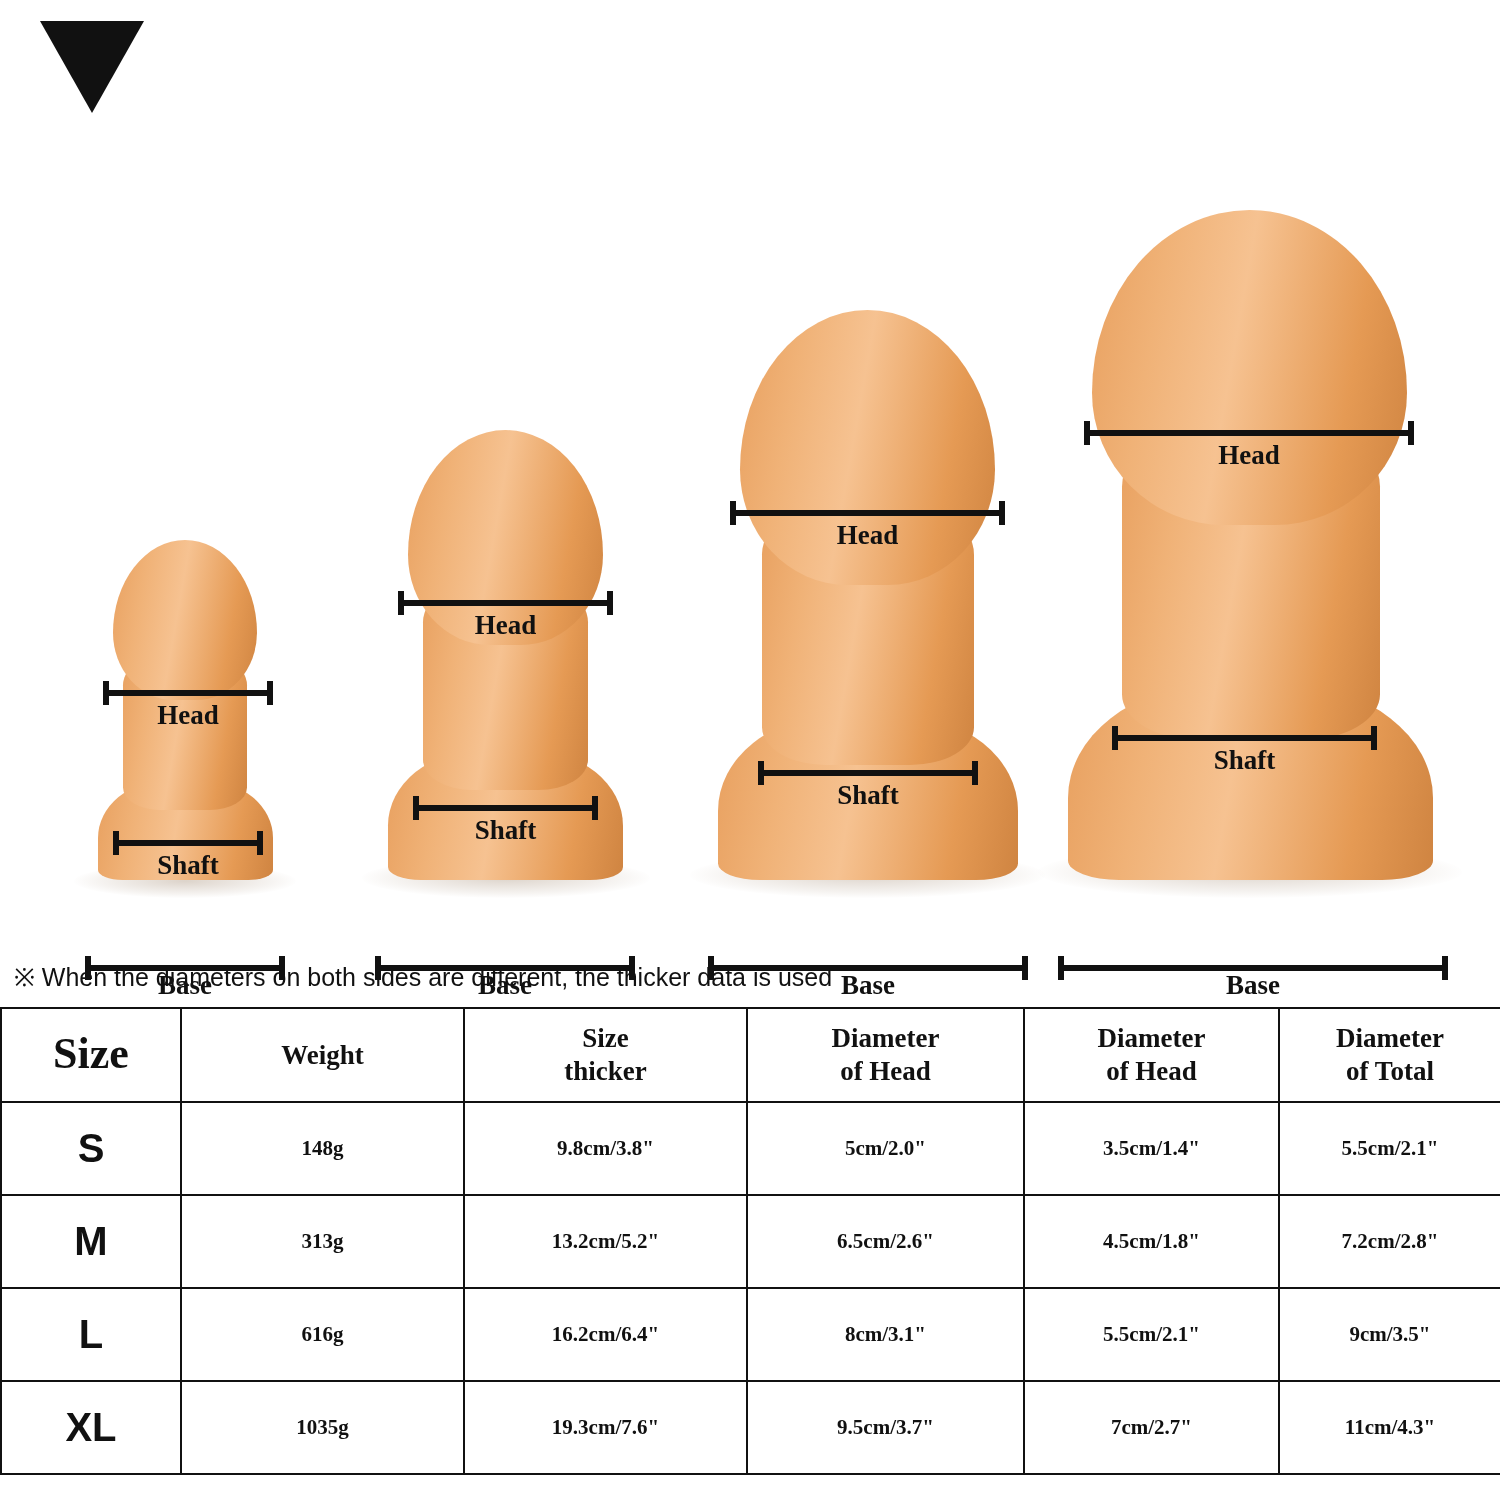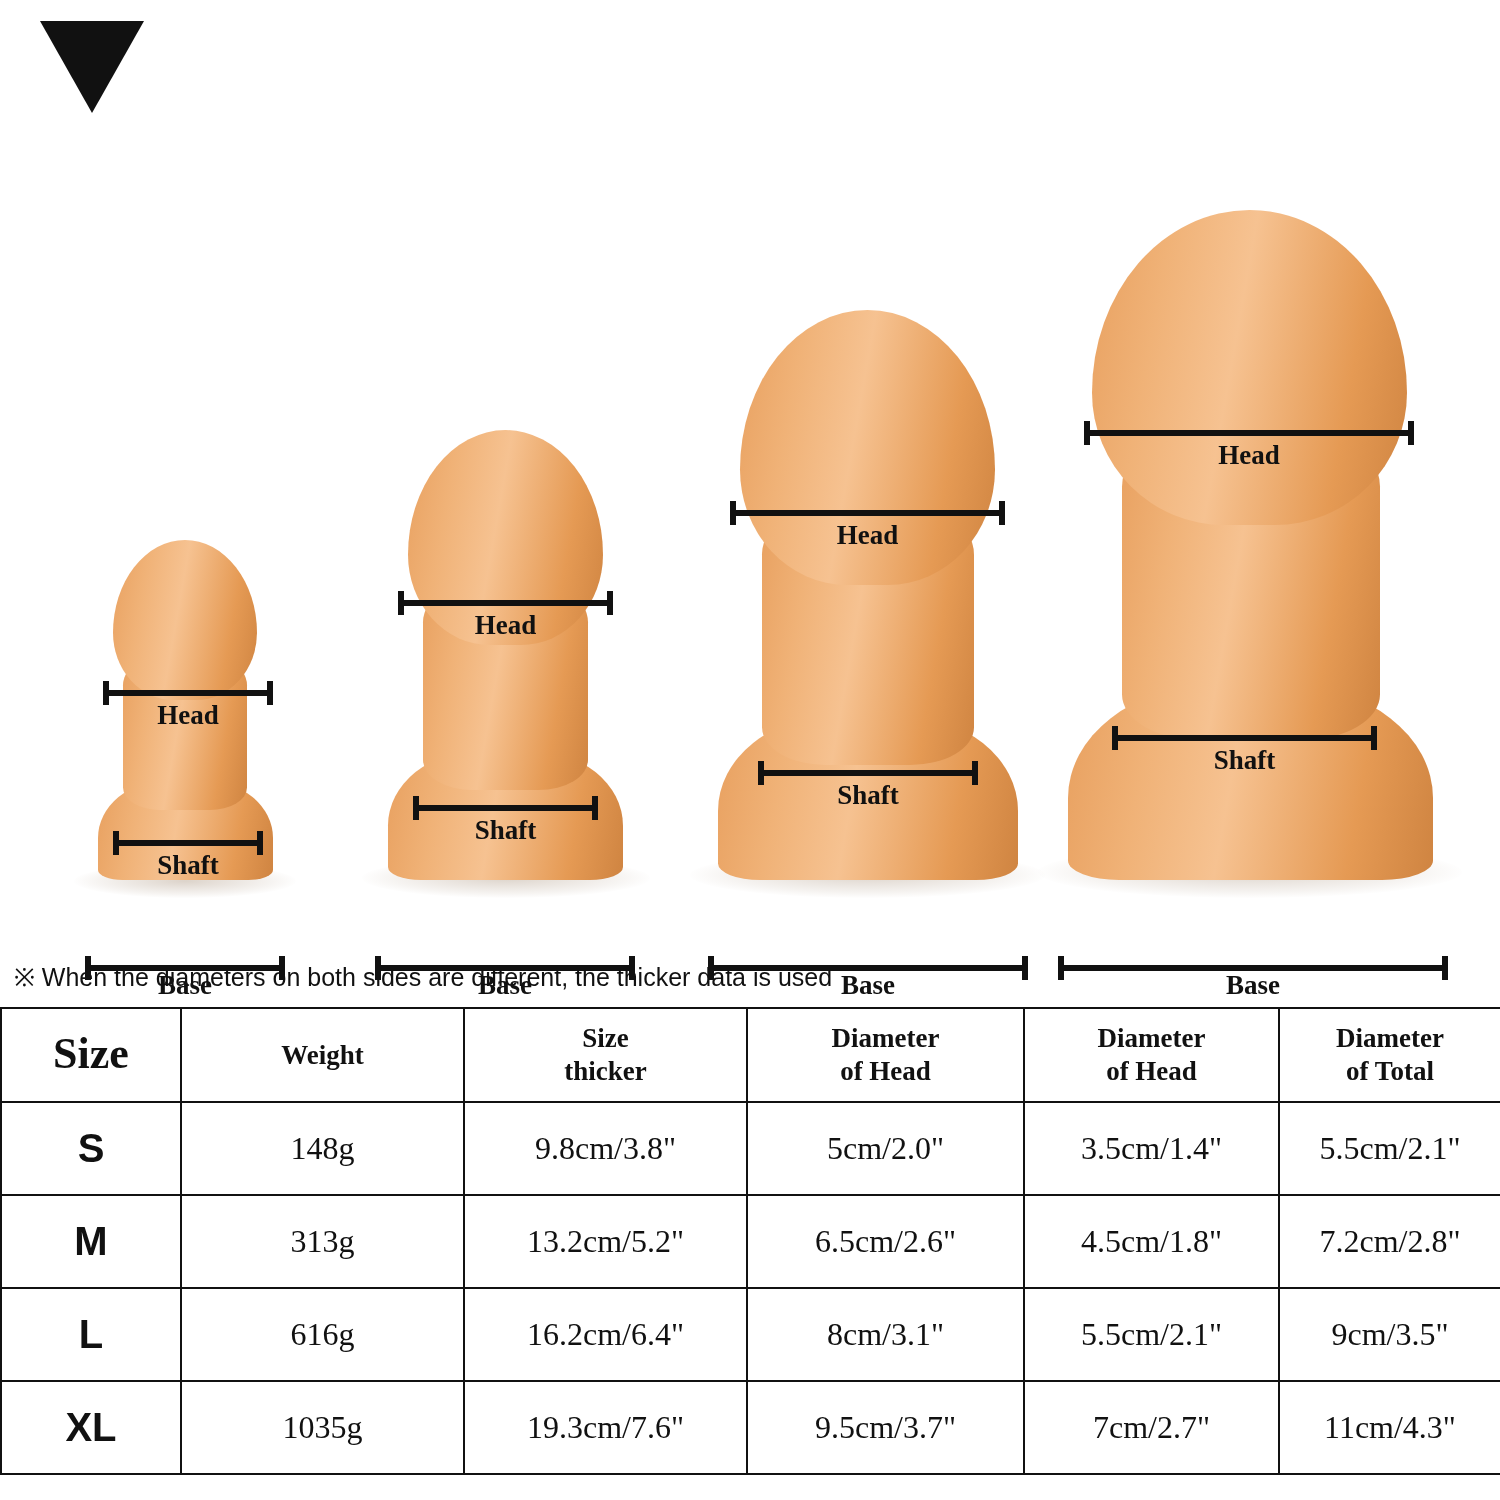--- a/index.html
+++ b/index.html
@@ -140,22 +140,22 @@
     font-weight: bold;
     line-height: 1.2;
     padding: 2px 4px;
     margin-left: 28px;
   }
   table.size-table thead th.size-head {
     font-size: 44px;
   }
   table.size-table tbody td {
     height: 87px;
-    font-size: 32px;
-    font-weight: normal;
+    font-size: 21px;
+    font-weight: bold;
     padding: 2px 4px;
   }
   table.size-table tbody td.size-cell {
     font-family: "Liberation Sans", sans-serif;
     font-size: 40px;
     font-weight: bold;
   }
   col.c0 { width: 180px; }
   col.c1 { width: 283px; }
   col.c2 { width: 283px; }

